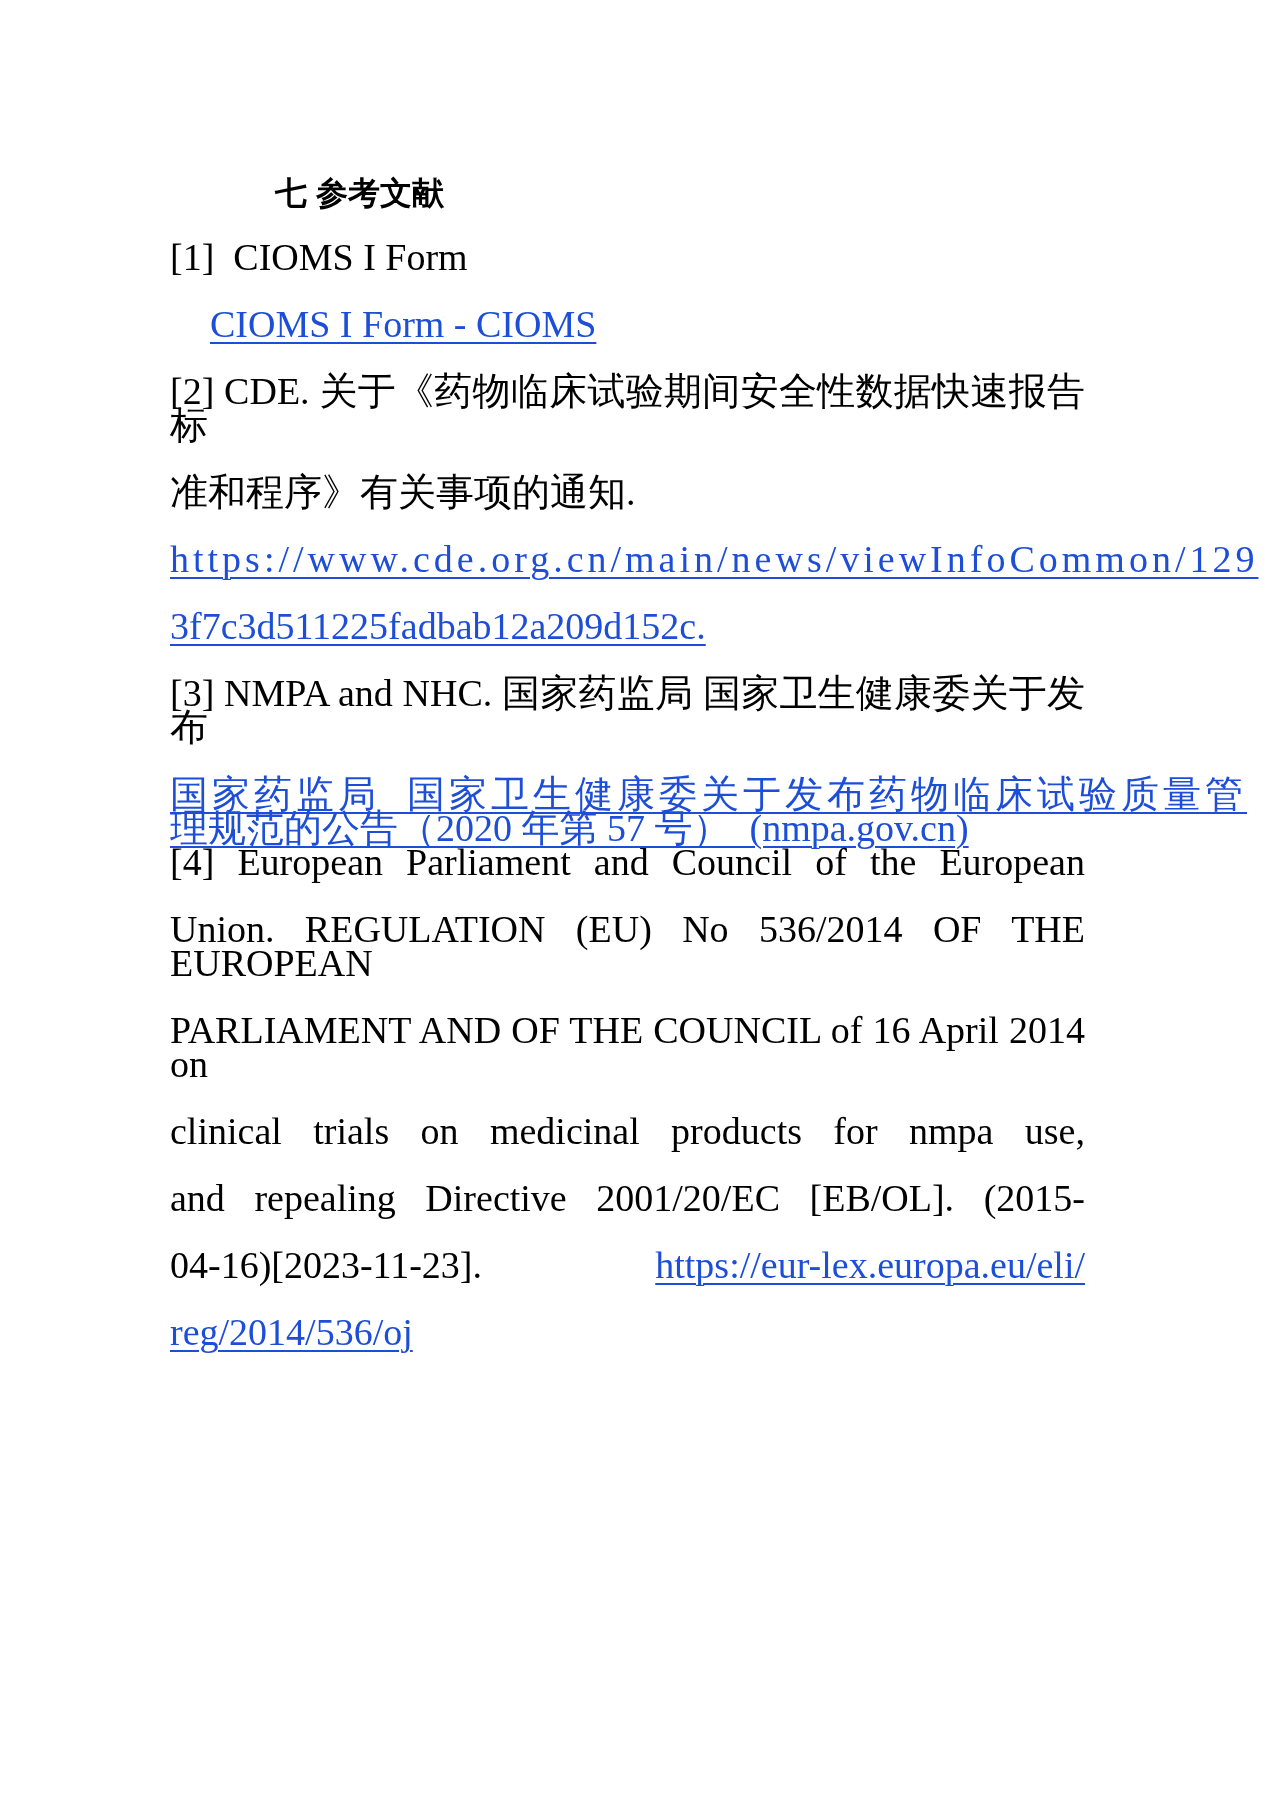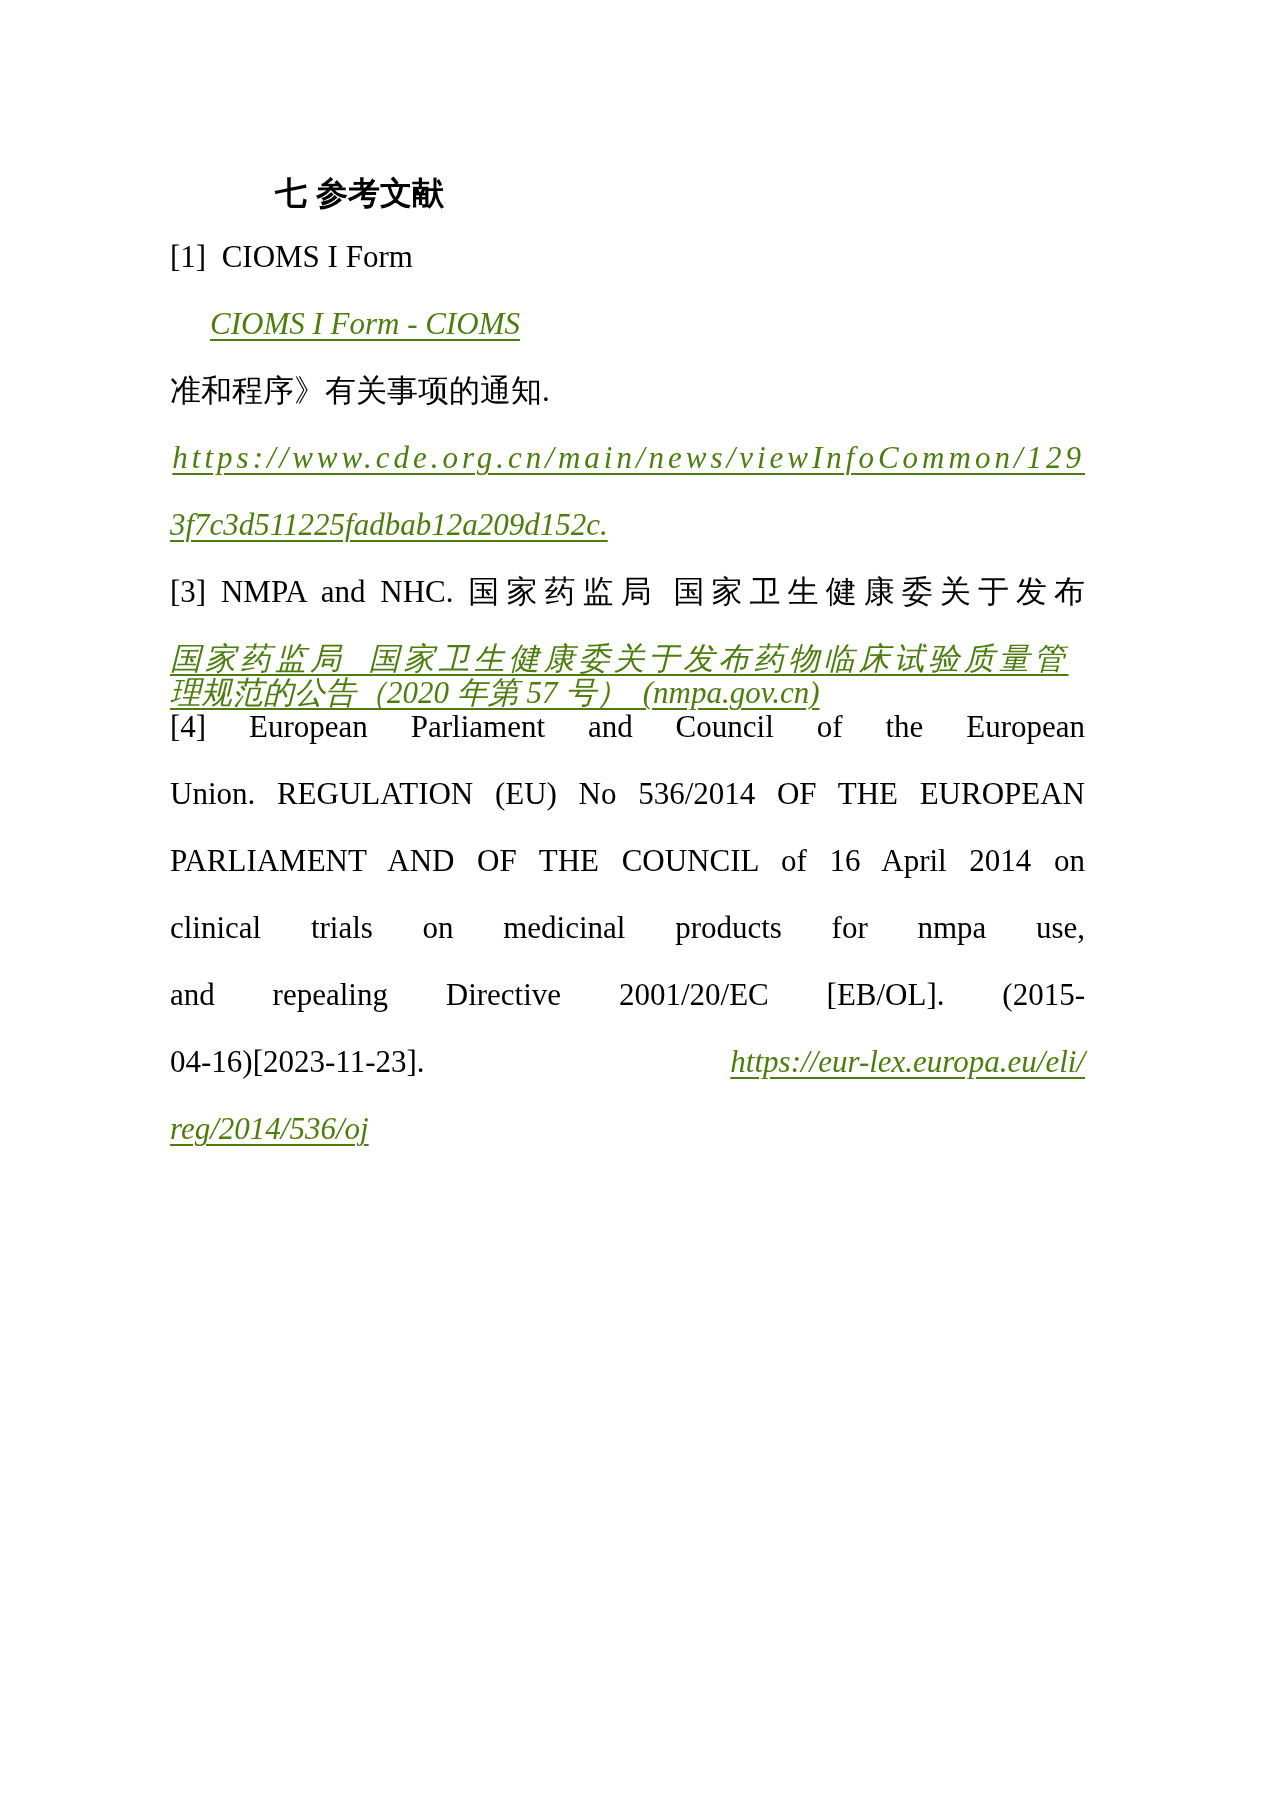--- a/index.html
+++ b/index.html
@@ -21,60 +21,60 @@
   .heading {
     font-family: "Liberation Sans", "DejaVu Sans", sans-serif;
     font-weight: 700;
     font-size: 32px;
     line-height: 40px;
     margin-bottom: 27px;
     padding-left: 105px;
     white-space: pre;
   }
   .line {
-    font-size: 31px;
+    font-size: 38px;
     line-height: 34px;
     min-height: 34px;
     margin-bottom: 33px;
   }
   .pre { white-space: pre; }
   .indent { padding-left: 40px; }
   .tight { margin-bottom: 0; }
   .justify {
     text-align: justify;
     text-align-last: justify;
     text-justify: inter-character;
   }
   .track { letter-spacing: 4px; text-align: right; }
   .track-cjk { letter-spacing: 4px; }
   .lnk {
-    color: #4d7c0f;
+    color: #1d4ed8;
     text-decoration: underline;
     text-underline-offset: 5px;
     text-decoration-thickness: 2px;
-    font-style: italic;
   }
   .pagenum {
     position: absolute;
     left: 182px;
     top: 1655px;
     width: 915px;
     text-align: center;
     font-size: 20px;
   }
 </style>
 </head>
 <body>
 
 <div class="page">
   <div class="content">
     <div class="heading">七 参考文献</div>
     <div>
         <div class="line pre"><span class="txt">[1]  CIOMS I Form</span></div>
         <div class="line pre indent"><span class="lnk">CIOMS I Form - CIOMS</span></div>
+        <div class="line justify"><span class="txt">[2] CDE. 关于《药物临床试验期间安全性数据快速报告标</span></div>
         <div class="line pre"><span class="txt">准和程序》有关事项的通知.</span></div>
         <div class="line track"><span class="lnk">https://www.cde.org.cn/main/news/viewInfoCommon/129</span></div>
         <div class="line pre"><span class="lnk">3f7c3d511225fadbab12a209d152c.</span></div>
         <div class="line justify"><span class="txt">[3] NMPA and NHC. 国家药监局 国家卫生健康委关于发布</span></div>
         <div class="line pre track-cjk tight"><span class="lnk">国家药监局  国家卫生健康委关于发布药物临床试验质量管</span></div>
         <div class="line pre tight"><span class="lnk">理规范的公告（2020 年第 57 号）  (nmpa.gov.cn)</span></div>
         <div class="line justify"><span class="txt">[4] European Parliament and Council of the European</span></div>
         <div class="line justify"><span class="txt">Union. REGULATION (EU) No 536/2014 OF THE EUROPEAN</span></div>
         <div class="line justify"><span class="txt">PARLIAMENT AND OF THE COUNCIL of 16 April 2014 on</span></div>
         <div class="line justify"><span class="txt">clinical trials on medicinal products for nmpa use,</span></div>

